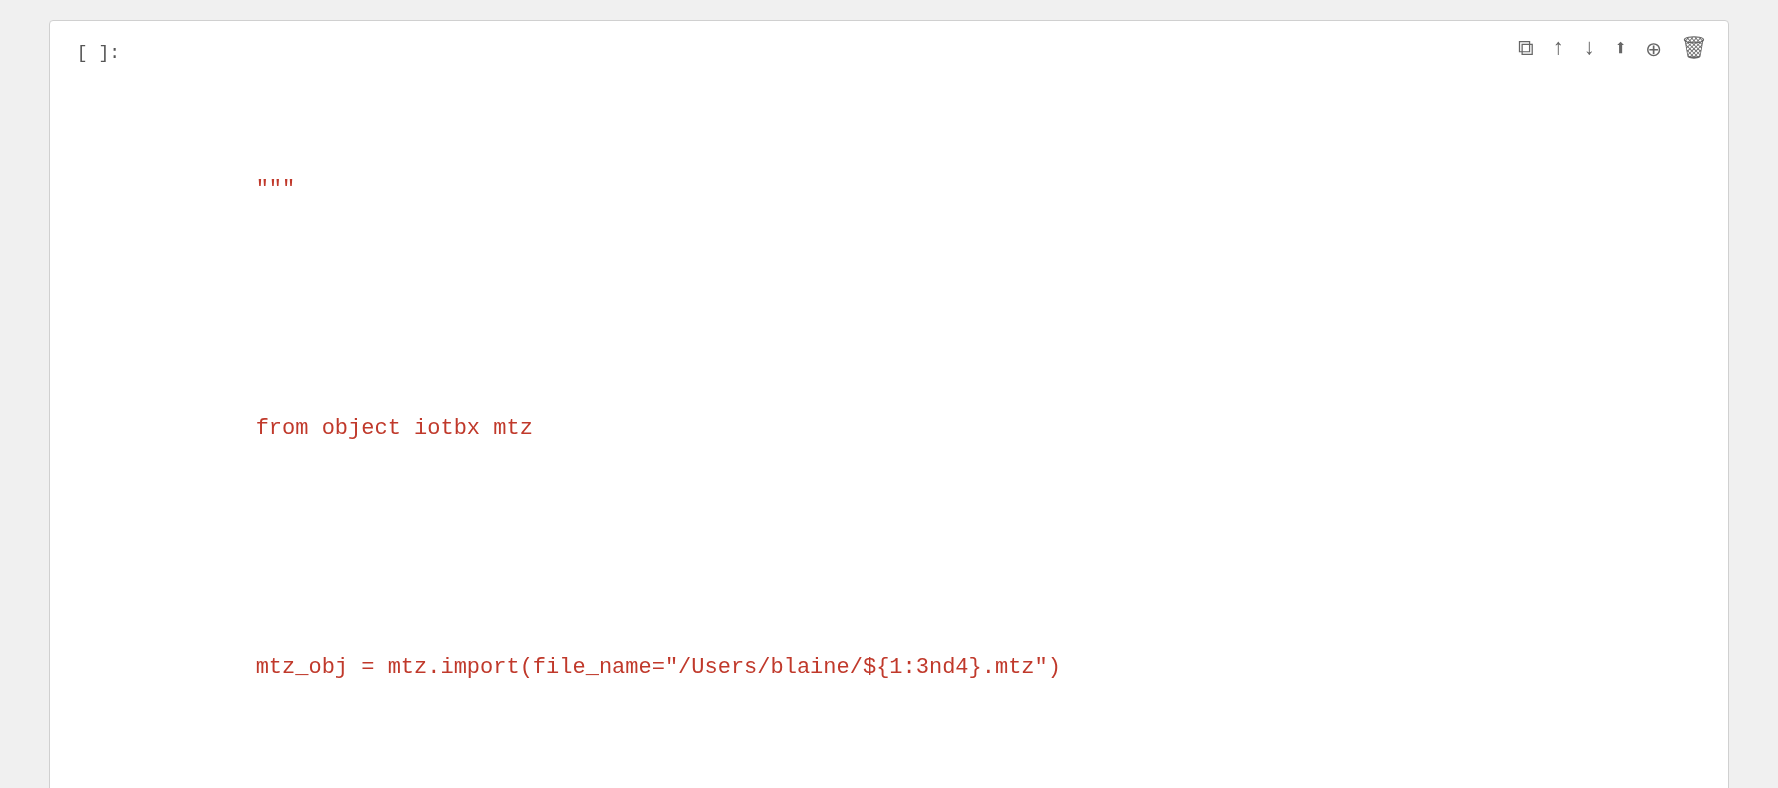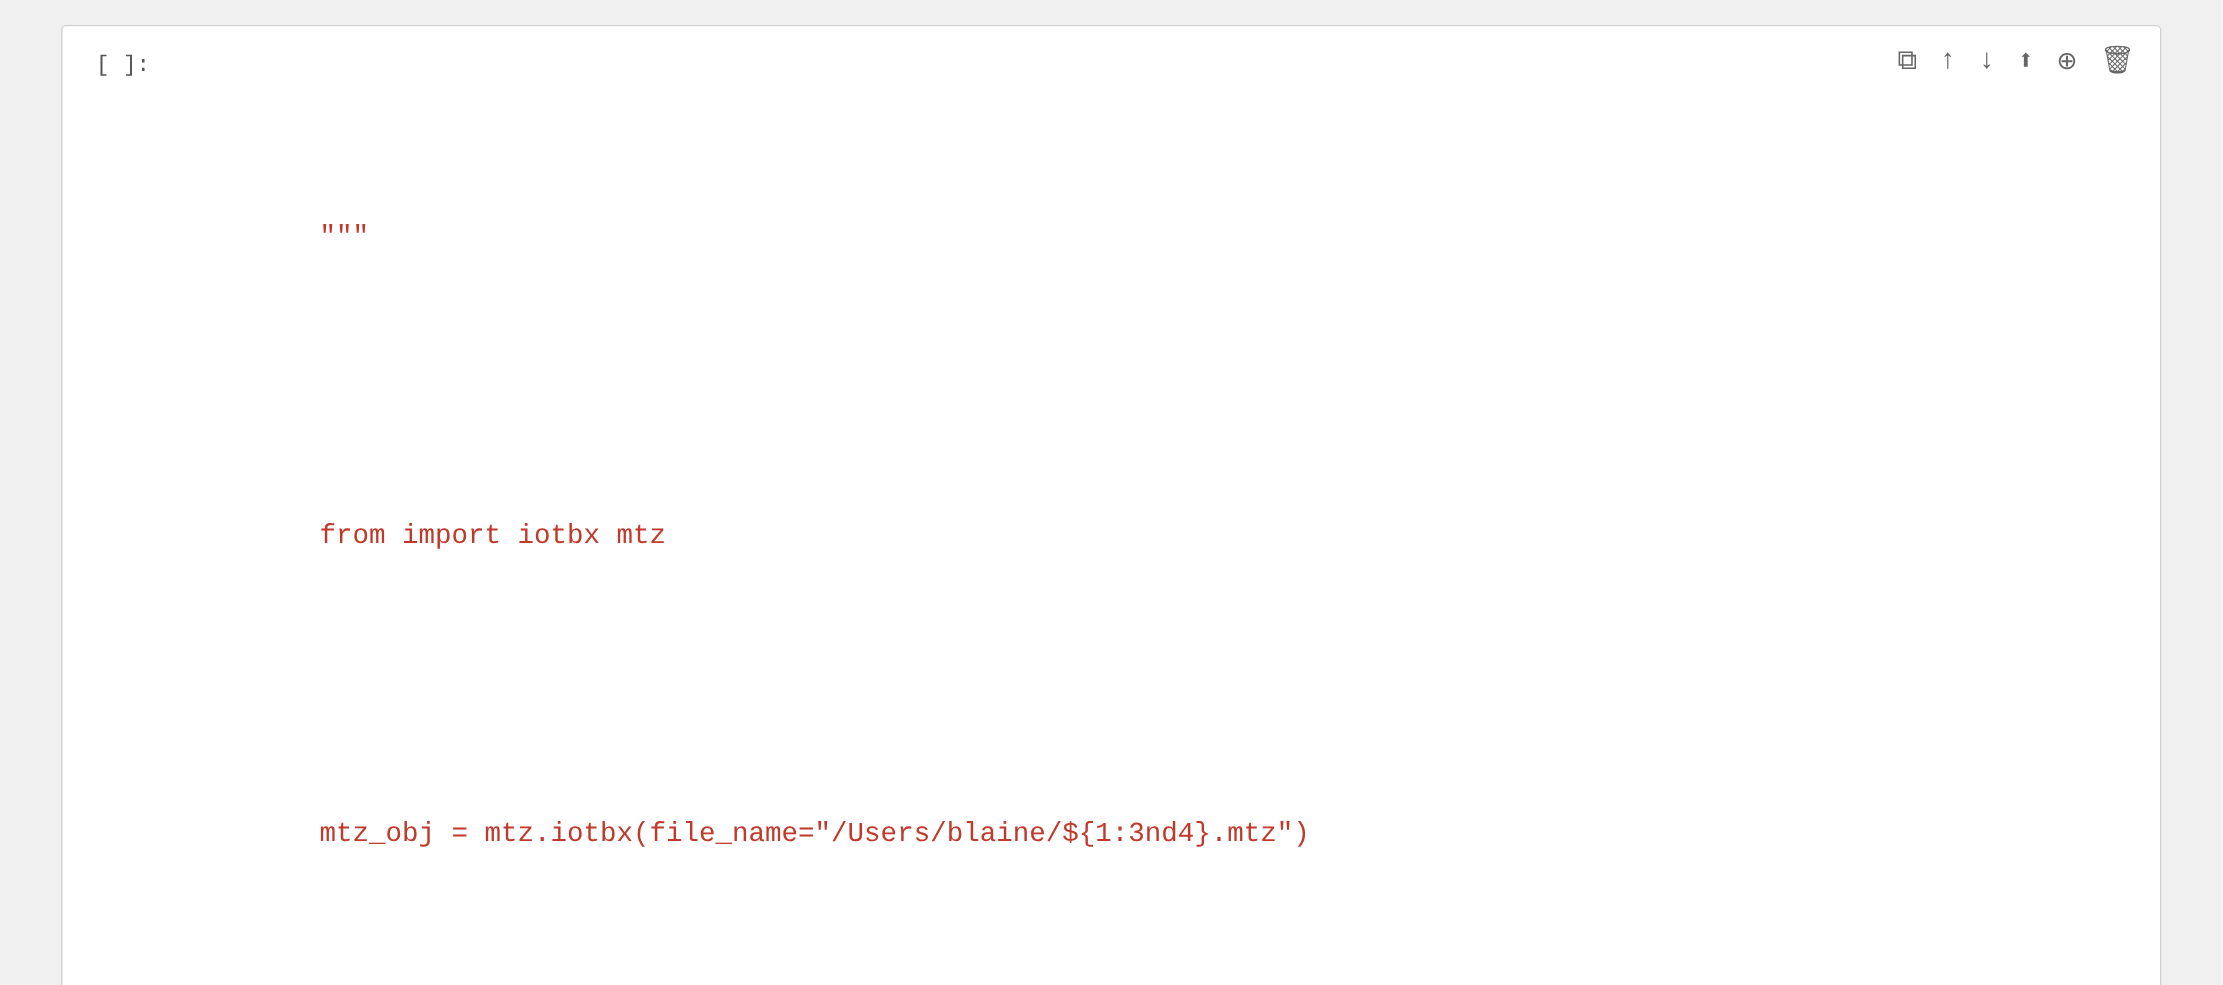--- a/index.html
+++ b/index.html
@@ -100,26 +100,26 @@
     </div>
 
     <div class="code-block">
       
       <div>
         <span class="c-red">"""</span>
       </div>
 
       
       <div>
-        <span class="c-red">from</span><span class="c-red"> import </span><span class="c-red">iotbx</span><span class="c-red"> mtz</span>
+        <span class="c-red">from</span><span class="c-red"> object </span><span class="c-red">iotbx</span><span class="c-red"> mtz</span>
       </div>
 
       
       <div>
-        <span class="c-red">mtz_obj = mtz.iotbx(file_name="/Users/blaine/${1:3nd4}.mtz")</span>
+        <span class="c-red">mtz_obj = mtz.import(file_name="/Users/blaine/${1:3nd4}.mtz")</span>
       </div>
 
       
       
 
       
       
 
       
       

